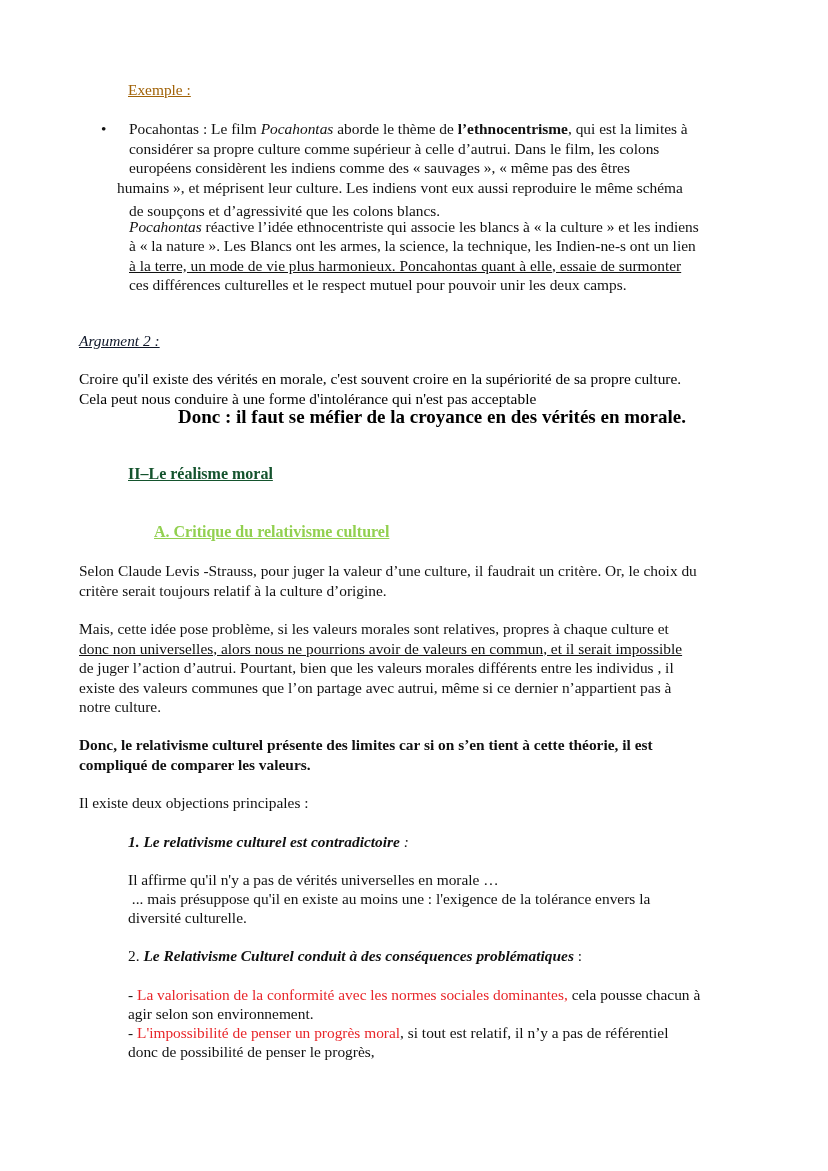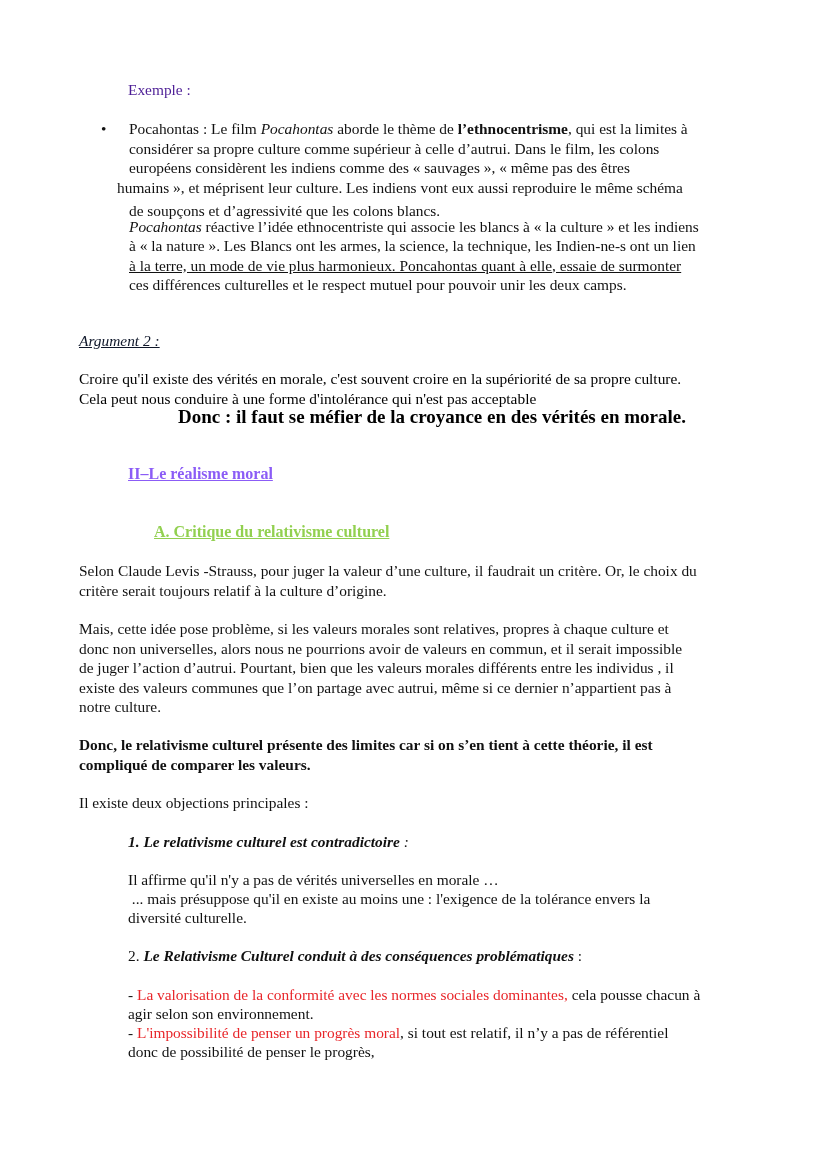--- a/index.html
+++ b/index.html
@@ -2,24 +2,24 @@
 <html><head>
   <meta charset="utf-8">
   <style>
     html, body { margin: 0; padding: 0; background: #ffffff; }
     body {
       width: 828px; height: 1171px; position: relative; overflow: hidden;
       font-family: "Liberation Serif", "DejaVu Serif", serif;
       font-size: 15.4px; color: #111111; line-height: 19.4px;
     }
     .abs { position: absolute; }
-    .green-head { color: #4c1d95; }
+    .green-head { color: #a16207; text-decoration: underline; }
     .blue { color: #000000; }
     .blue-head { color: #0f172a; font-style: italic; text-decoration: underline; }
-    .red-head { color: #8b5cf6; font-weight: bold; text-decoration: underline; font-size: 16px; }
+    .red-head { color: #14532d; font-weight: bold; text-decoration: underline; font-size: 16px; }
     .green-sub { color: #92d050; font-weight: bold; text-decoration: underline; font-size: 16px; }
     .red { color: #e8262a; }
     p { margin: 0; }
     b { font-weight: bold; }
     i { font-style: italic; }
   </style>
 </head>
 <body>
 
 <div>
@@ -48,21 +48,21 @@
   <p class="abs blue" style="left:79px; top:388.5px;">Cela peut nous conduire à une forme d'intolérance qui n'est pas acceptable</p>
   <p class="abs blue" style="left:178px; top:407px; font-weight:bold; font-size:19px;">Donc : il faut se méfier de la croyance en des vérités en morale.</p>
 
   <p class="abs red-head" style="left:128px; top:464px;">II–Le réalisme moral </p>
   <p class="abs green-sub" style="left:154px; top:522px;">A. Critique du relativisme culturel </p>
 
   <p class="abs" style="left:79px; top:561px;">Selon Claude Levis -Strauss, pour juger la valeur d’une culture, il faudrait un critère. Or, le choix du</p>
   <p class="abs" style="left:79px; top:580.5px;">critère serait toujours relatif à la culture d’origine.</p>
 
   <p class="abs" style="left:79px; top:619px;">Mais, cette idée pose problème, si les valeurs morales sont relatives, propres à chaque culture et</p>
-  <p class="abs" style="left:79px; top:638.5px;">donc non universelles, alors nous ne pourrions avoir de valeurs en commun, et il serait impossible</p>
+  <p class="abs" style="left:79px; top:638.5px;text-decoration:underline;">donc non universelles, alors nous ne pourrions avoir de valeurs en commun, et il serait impossible</p>
   <p class="abs" style="left:79px; top:658px;">de juger l’action d’autrui. Pourtant, bien que les valeurs morales différents entre les individus , il</p>
   <p class="abs" style="left:79px; top:677.5px;">existe des valeurs communes que l’on partage avec autrui, même si ce dernier n’appartient pas à</p>
   <p class="abs" style="left:79px; top:697px;">notre culture.</p>
 
   <p class="abs" style="left:79px; top:735px; font-weight:bold;">Donc, le relativisme culturel présente des limites car si on s’en tient à cette théorie, il est</p>
   <p class="abs" style="left:79px; top:754.5px; font-weight:bold;">compliqué de comparer les valeurs.</p>
 
   <p class="abs" style="left:79px; top:793px;">Il existe deux objections principales :</p>
 
   <p class="abs" style="left:128px; top:832px;">

